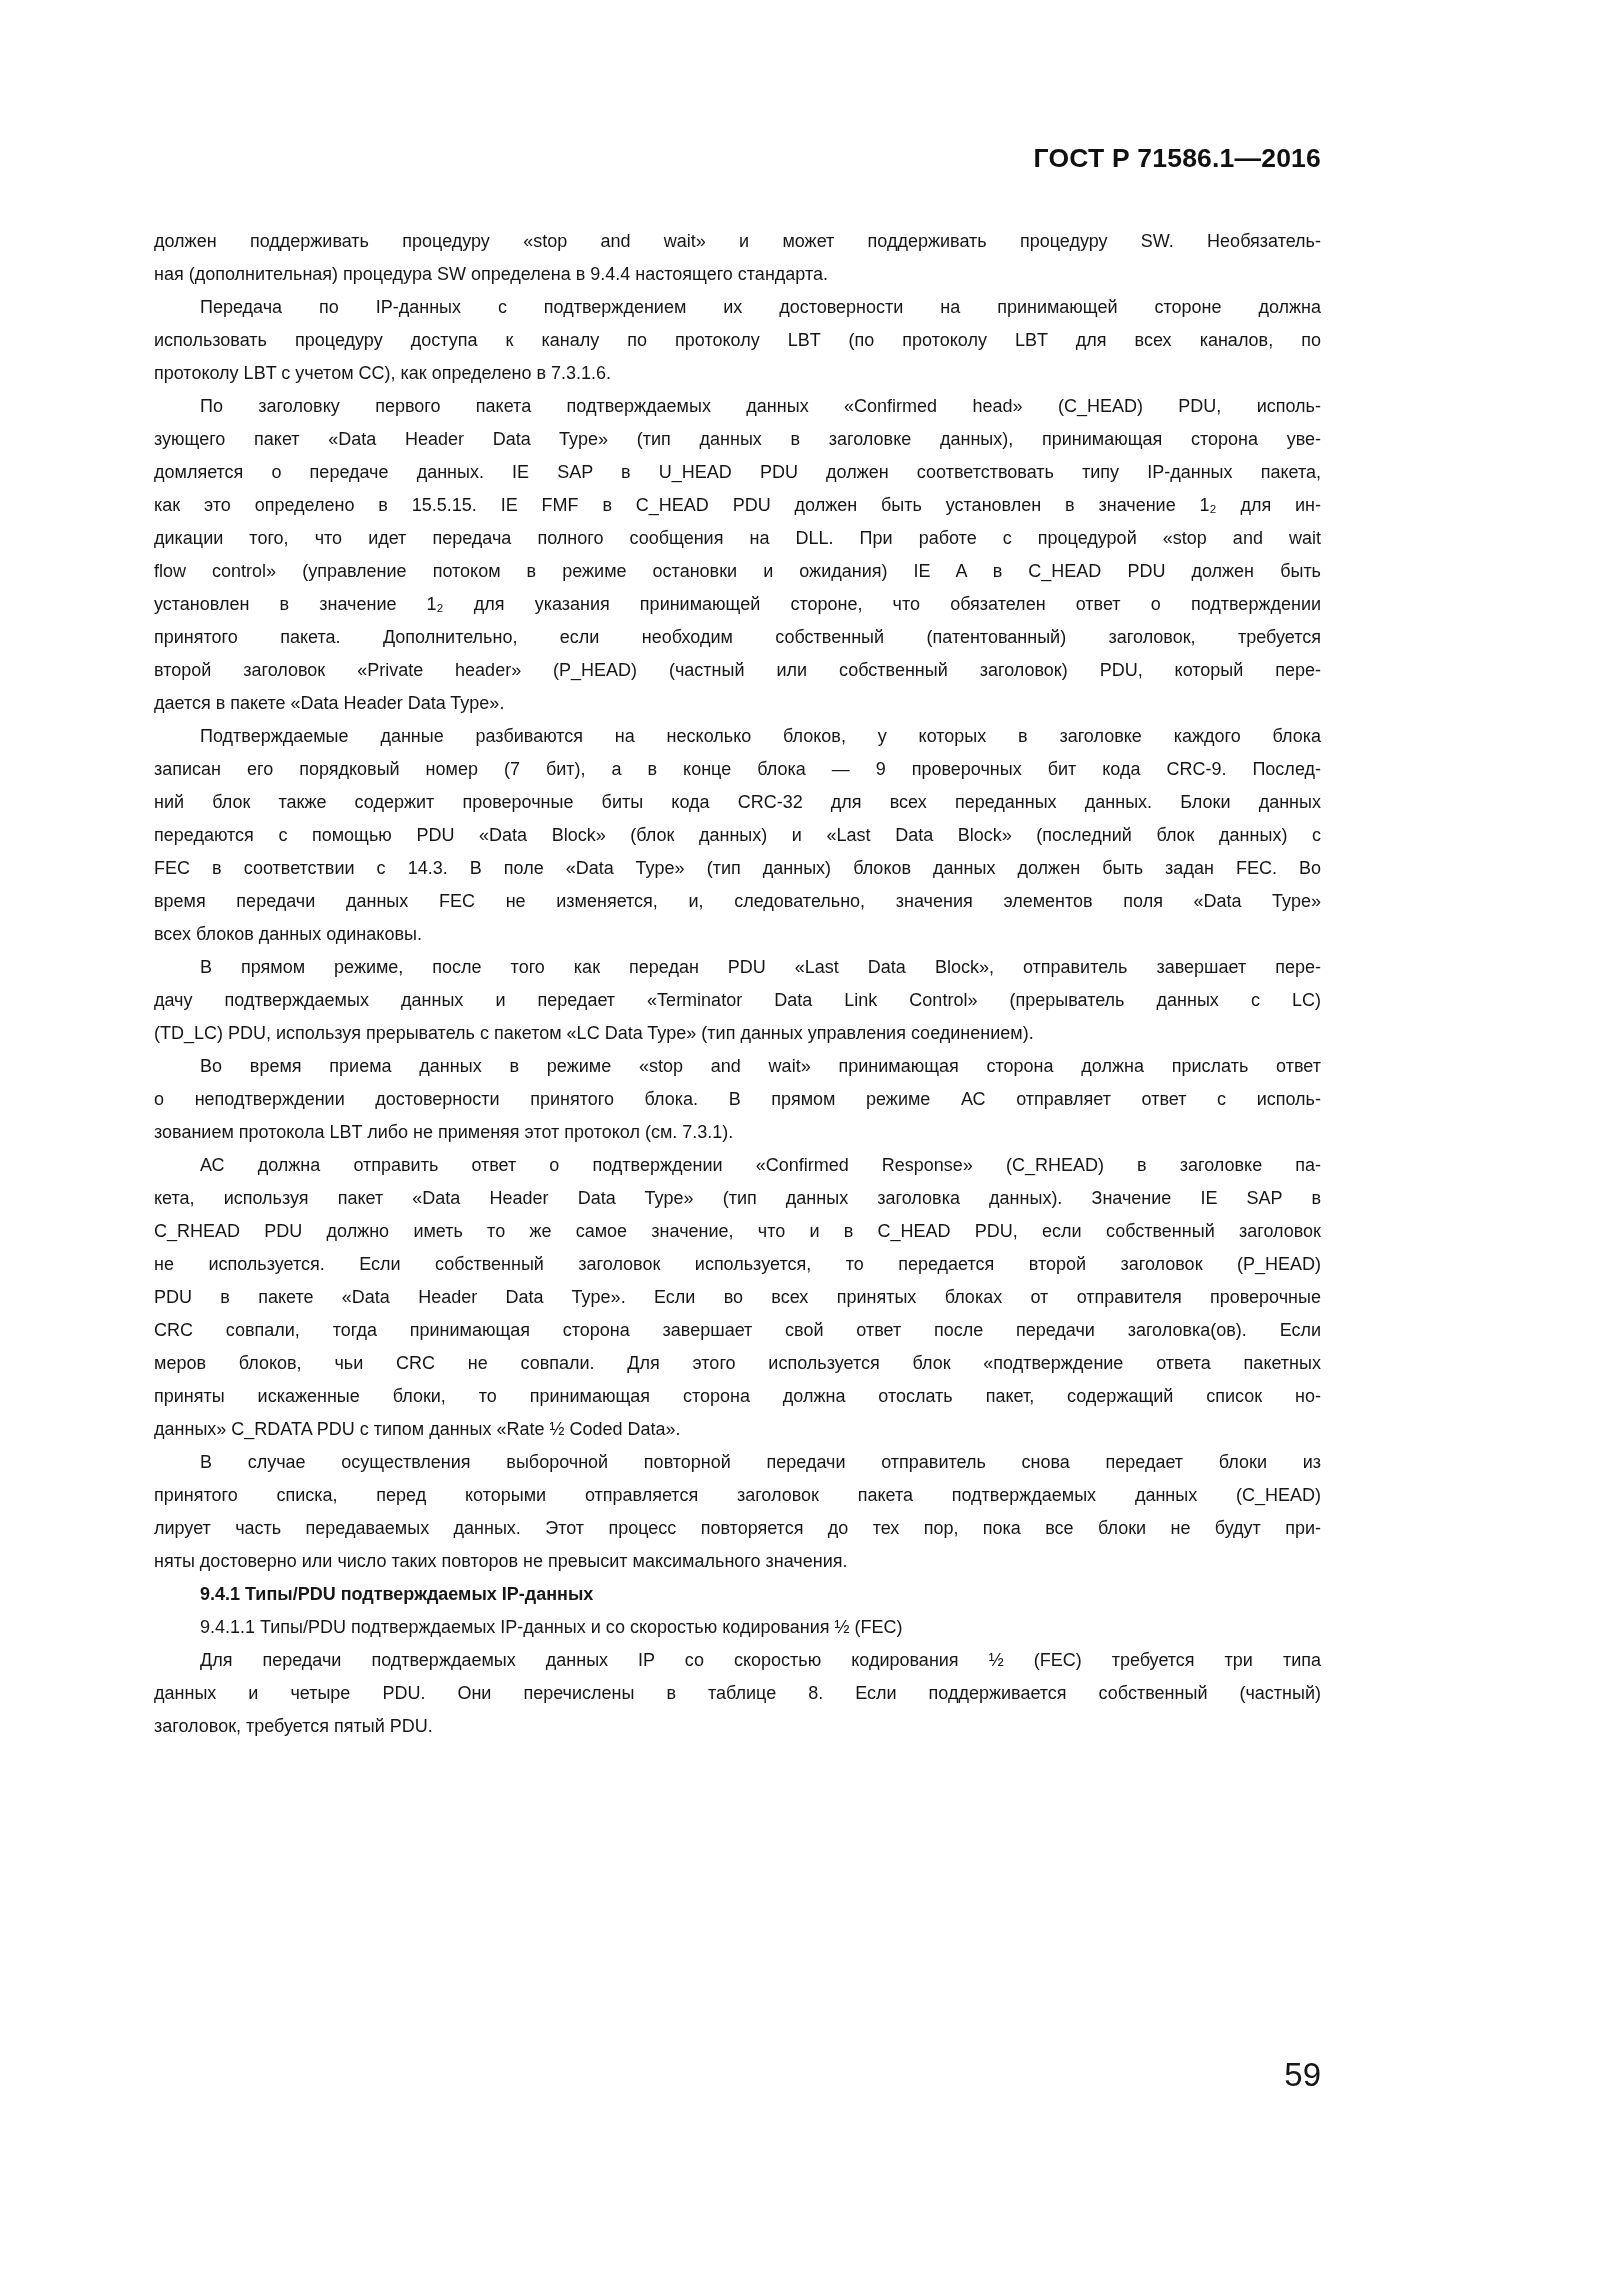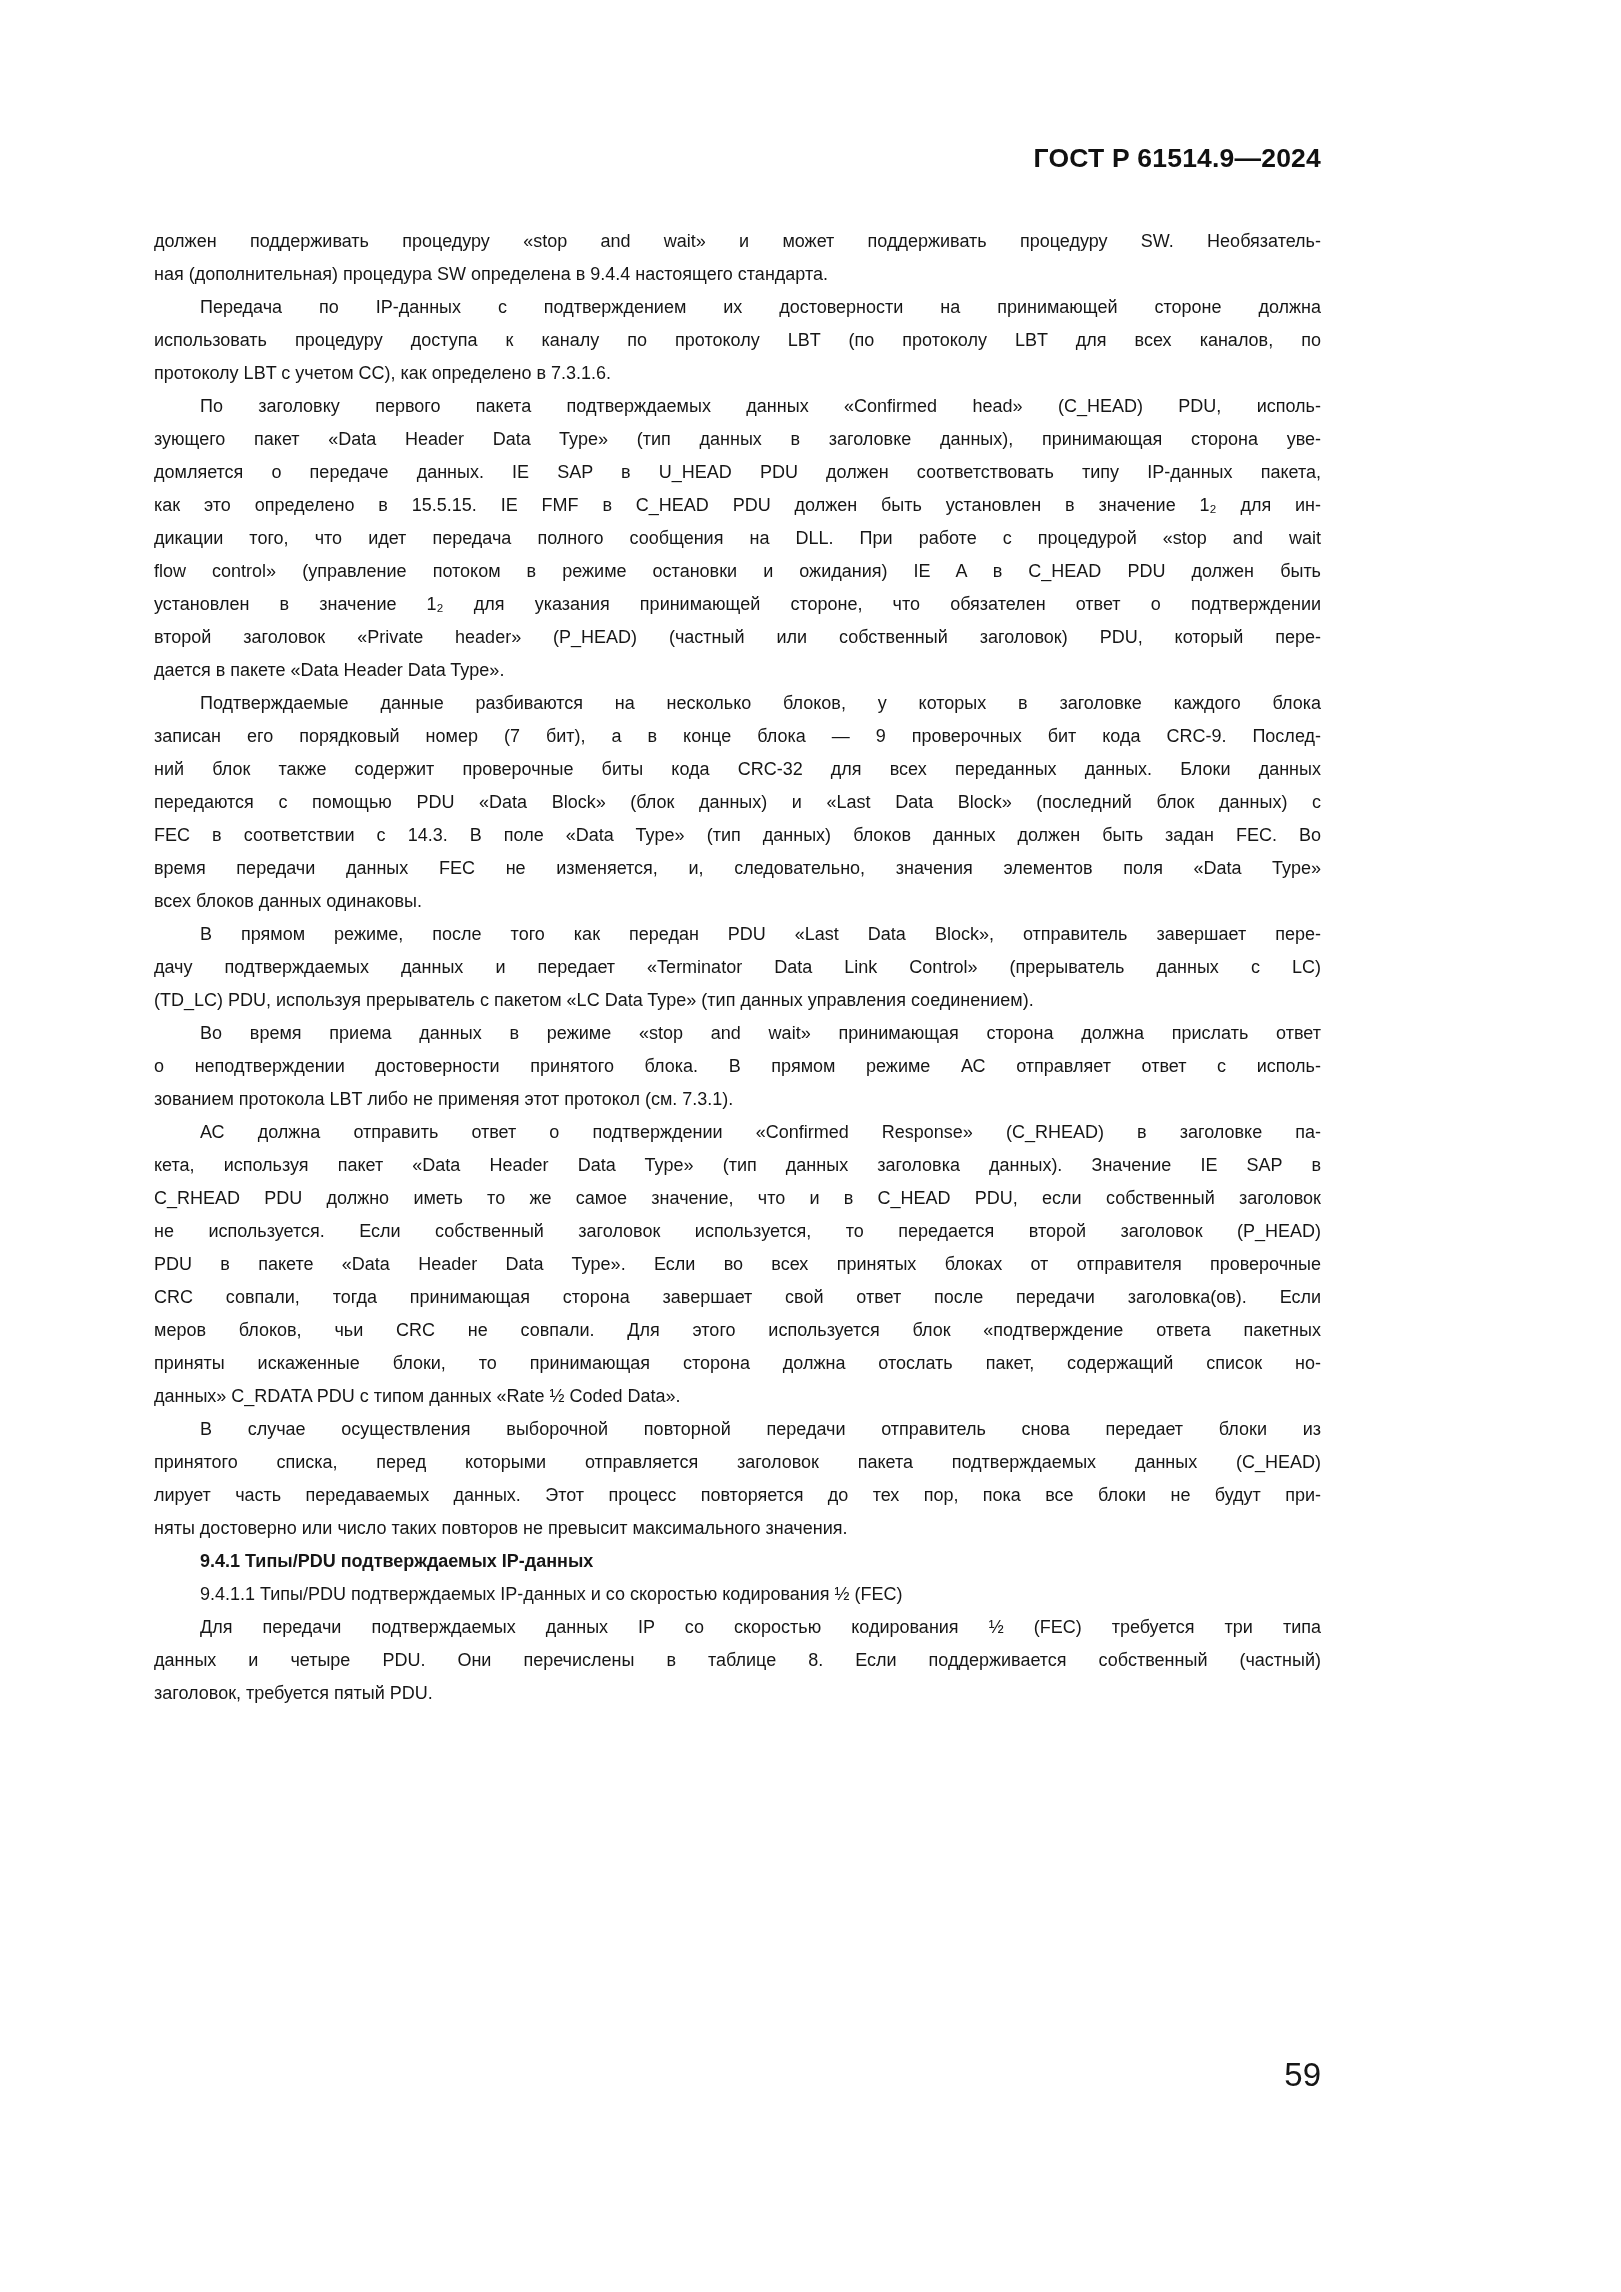--- a/index.html
+++ b/index.html
@@ -55,40 +55,41 @@
     width: 1167px;
     text-align: right;
     font-size: 33px;
     color: #161616;
   }
 </style>
 </head>
 <body>
 
 <div class="page">
-  <div class="doc-header">ГОСТ Р 61514.9—2024</div>
+  <div class="doc-header">ГОСТ Р 71586.1—2016</div>
 
   <div class="doc-body">
       <div class="para">
         <div class="tline">должен поддерживать процедуру «stop and wait» и может поддерживать процедуру SW. Необязатель-</div>
         <div class="tline last">ная (дополнительная) процедура SW определена в 9.4.4 настоящего стандарта.</div>
       </div>
       <div class="para">
         <div class="tline indent">Передача по IP-данных с подтверждением их достоверности на принимающей стороне должна</div>
         <div class="tline">использовать процедуру доступа к каналу по протоколу LBT (по протоколу LBT для всех каналов, по</div>
         <div class="tline last">протоколу LBT с учетом СС), как определено в 7.3.1.6.</div>
       </div>
       <div class="para">
         <div class="tline indent">По заголовку первого пакета подтверждаемых данных «Confirmed head» (C_HEAD) PDU, исполь-</div>
         <div class="tline">зующего пакет «Data Header Data Type» (тип данных в заголовке данных), принимающая сторона уве-</div>
         <div class="tline">домляется о передаче данных. IE SAP в U_HEAD PDU должен соответствовать типу IP-данных пакета,</div>
         <div class="tline">как это определено в 15.5.15. IE FMF в C_HEAD PDU должен быть установлен в значение 1₂ для ин-</div>
         <div class="tline">дикации того, что идет передача полного сообщения на DLL. При работе с процедурой «stop and wait</div>
         <div class="tline">flow control» (управление потоком в режиме остановки и ожидания) IE A в C_HEAD PDU должен быть</div>
         <div class="tline">установлен в значение 1₂ для указания принимающей стороне, что обязателен ответ о подтверждении</div>
+        <div class="tline">принятого пакета. Дополнительно, если необходим собственный (патентованный) заголовок, требуется</div>
         <div class="tline">второй заголовок «Private header» (P_HEAD) (частный или собственный заголовок) PDU, который пере-</div>
         <div class="tline last">дается в пакете «Data Header Data Type».</div>
       </div>
       <div class="para">
         <div class="tline indent">Подтверждаемые данные разбиваются на несколько блоков, у которых в заголовке каждого блока</div>
         <div class="tline">записан его порядковый номер (7 бит), а в конце блока — 9 проверочных бит кода CRC-9. Послед-</div>
         <div class="tline">ний блок также содержит проверочные биты кода CRC-32 для всех переданных данных. Блоки данных</div>
         <div class="tline">передаются с помощью PDU «Data Block» (блок данных) и «Last Data Block» (последний блок данных) с</div>
         <div class="tline">FEC в соответствии с 14.3. В поле «Data Type» (тип данных) блоков данных должен быть задан FEC. Во</div>
         <div class="tline">время передачи данных FEC не изменяется, и, следовательно, значения элементов поля «Data Type»</div>

